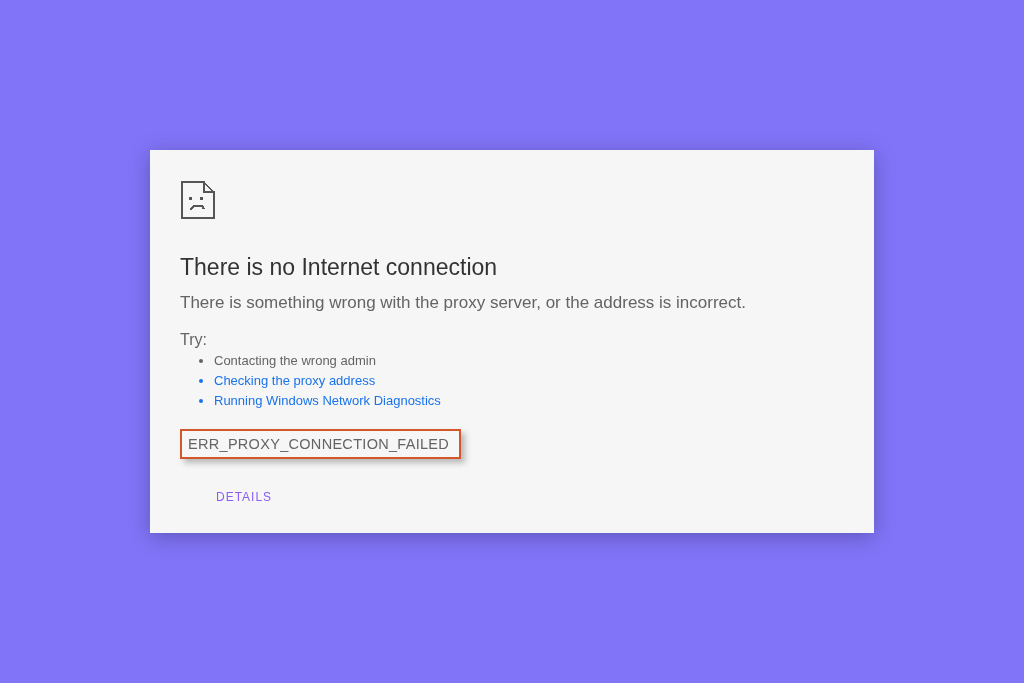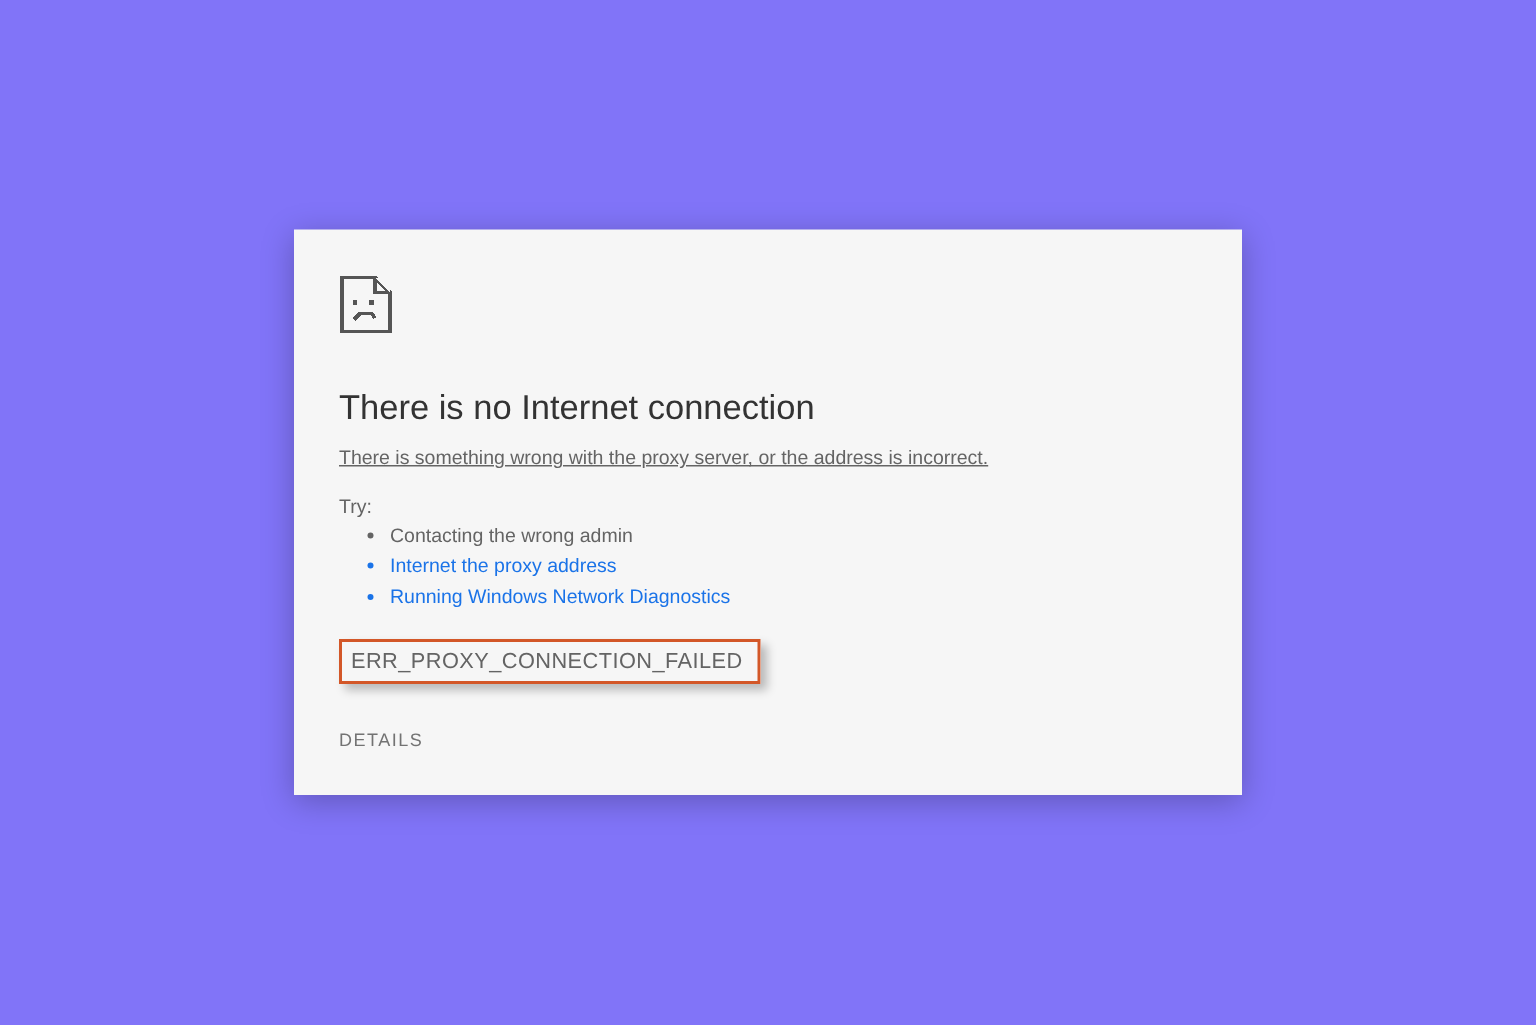--- a/index.html
+++ b/index.html
@@ -10,46 +10,45 @@
     body {
       width: 1024px;
       height: 683px;
       background: #8174f8;
       display: flex;
       align-items: center;
       justify-content: center;
       font-family: 'Segoe UI', Arial, sans-serif;
     }
     .error-panel {
-      width: 632px;
+      width: 724px;
       background: #f6f6f6;
       padding: 30px 30px 28px 30px;
       box-shadow: 0 4px 20px rgba(0,0,0,0.25);
     }
     .icon-wrap {
       margin-bottom: 30px;
     }
     .sad-page-icon {
       width: 36px;
       height: 40px;
     }
     .heading {
       font-size: 23px;
       font-weight: 400;
       color: #333;
       margin-bottom: 12px;
     }
     .subheading {
-      font-size: 13px;
+      font-size: 17px;
       color: #646464;
       margin-bottom: 18px;
-      text-decoration: underline;
     }
     .try-label {
-      font-size: 13px;
+      font-size: 16px;
       color: #646464;
       margin-bottom: 2px;
     }
     .try-list {
       list-style: disc;
       padding-left: 34px;
       margin-bottom: 18px;
     }
     .try-list li {
       font-size: 13px;
@@ -71,26 +70,27 @@
       text-align: center;
     }
     .error-code {
       font-size: 14.5px;
       color: #646464;
       letter-spacing: 0.3px;
     }
     .details-btn {
       font-size: 12px;
       letter-spacing: 1px;
-      color: #737373;
+      color: #8b5cf6;
       background: none;
       border: none;
       cursor: pointer;
       padding: 0;
       font-family: inherit;
+      margin-left: 36px;
     }
   </style>
 </head>
 <body>
 
 <div class="error-panel">
 
   <div class="icon-wrap">
     <svg class="sad-page-icon" viewBox="0 0 36 40" shape-rendering="crispEdges">
 
@@ -106,21 +106,21 @@
       <path d="M10 30 L14 26 L22 26 L24 29" fill="none" stroke="#555" stroke-width="2.4"></path>
     </svg>
   </div>
 
   <h1 class="heading">There is no Internet connection</h1>
   <p class="subheading">There is something wrong with the proxy server, or the address is incorrect.</p>
 
   <p class="try-label">Try:</p>
   <ul class="try-list">
     <li>Contacting the wrong admin</li>
-    <li class="link-item"><span>Internet the proxy address</span></li>
+    <li class="link-item"><span>Checking the proxy address</span></li>
     <li class="link-item"><span>Running Windows Network Diagnostics</span></li>
   </ul>
 
   <div class="error-code-wrap">
     <span class="error-code">ERR_PROXY_CONNECTION_FAILED</span>
   </div>
 
   <div>
     <button class="details-btn">DETAILS</button>
   </div>

